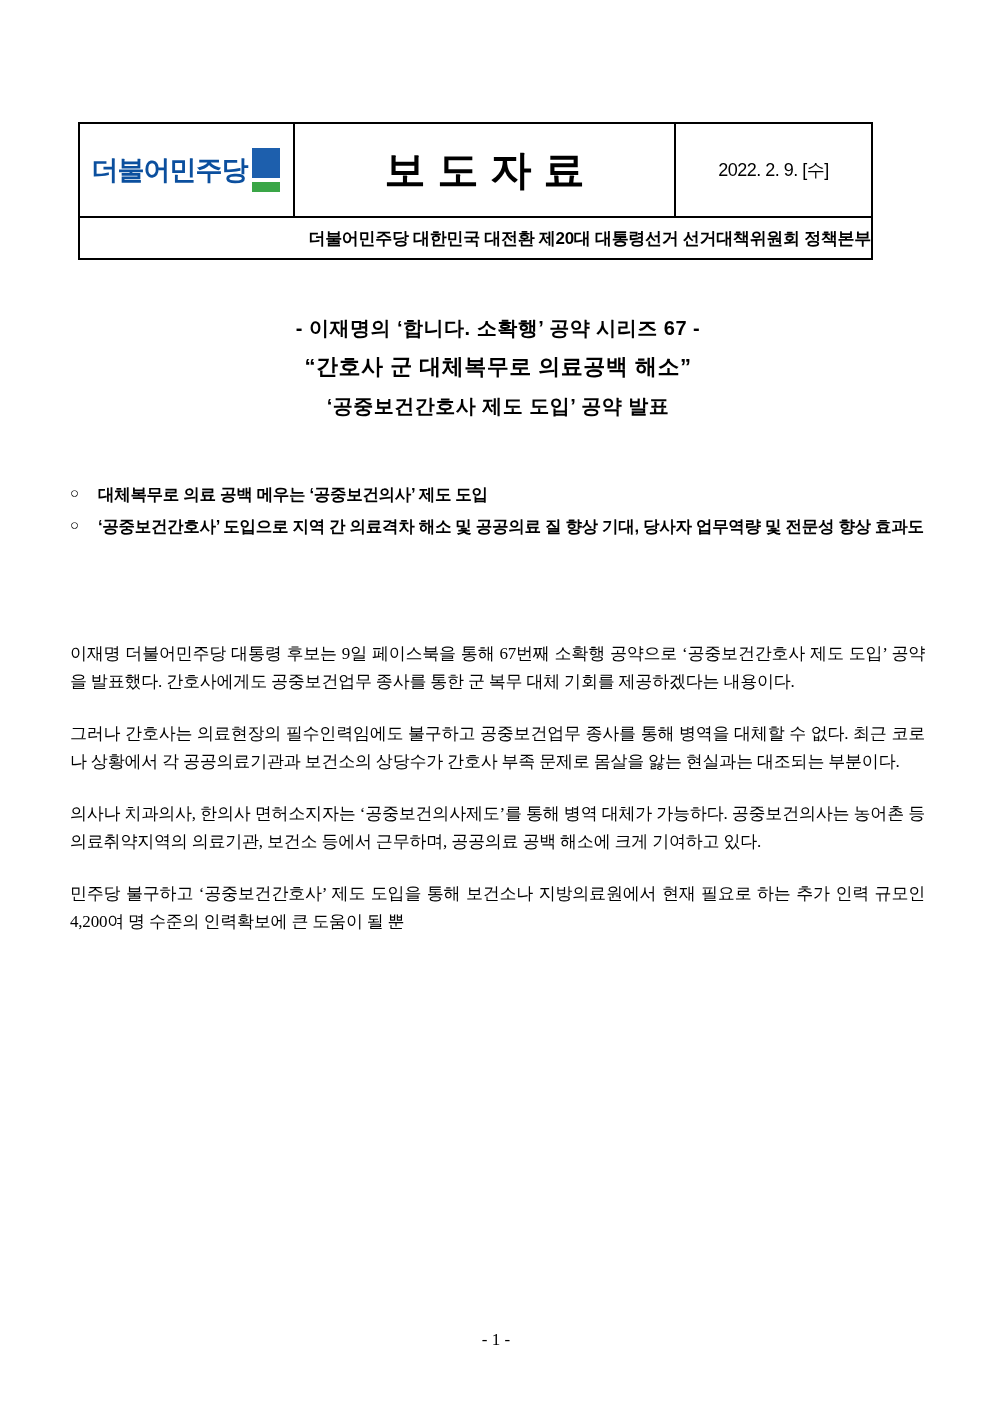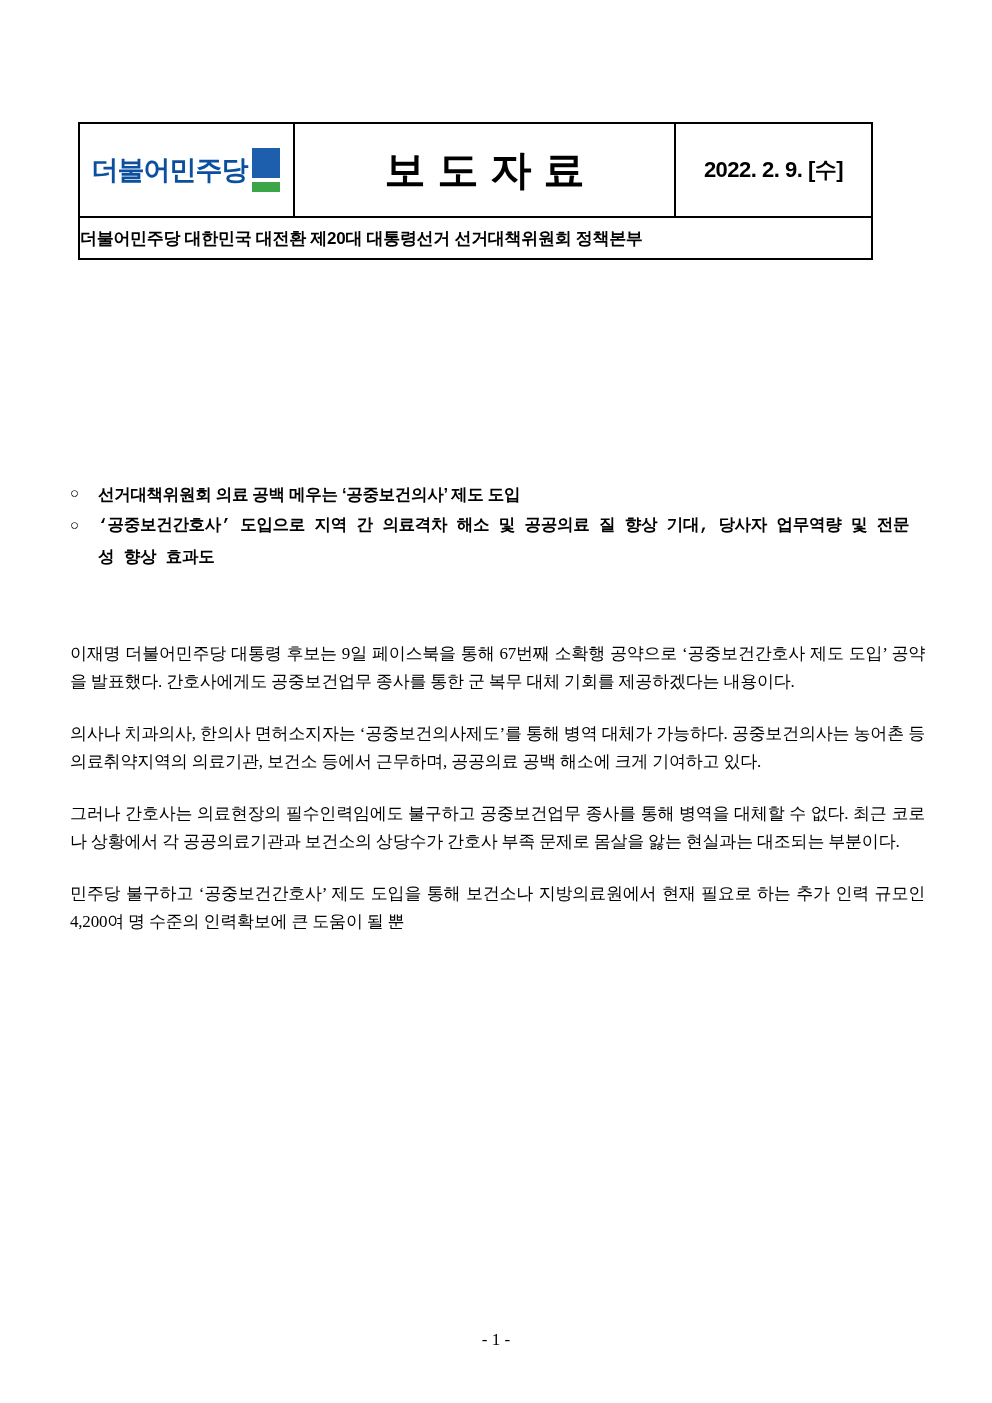--- a/index.html
+++ b/index.html
@@ -94,30 +94,30 @@
   }
   .date-cell {
     width: 195px;
     display: flex;
     align-items: center;
     justify-content: center;
     box-sizing: border-box;
   }
   .date-cell .doc-date {
     font-family: "Liberation Sans", sans-serif;
-    font-size: 22px;
-    font-weight: bold;
+    font-size: 18px;
+    font-weight: normal;
     letter-spacing: -0.5px;
   }
   .header-row-bottom {
     border-top: 2px solid #000;
     height: 40px;
     display: flex;
     align-items: center;
-    justify-content: flex-start;
+    justify-content: flex-end;
   }
   .header-row-bottom .org {
     font-family: "Liberation Sans", sans-serif;
     font-size: 17px;
     font-weight: bold;
     letter-spacing: -0.3px;
   }
 
   
   .headline {
@@ -158,21 +158,20 @@
     flex: 0 0 28px;
     font-size: 15px;
     line-height: 1.95;
   }
   .bullet .text {
     flex: 1;
     text-indent: 0;
   }
   .bullet.wrap .text {
     padding-left: 0;
-    font-family: Liberation Mono, monospace;
   }
 
   
   .body {
     position: absolute;
     left: 70px;
     top: 640px;
     width: 855px;
   }
   .body p {
@@ -217,34 +216,39 @@
       </div>
       <div class="date-cell">
         <span class="doc-date">2022. 2. 9. [수]</span>
       </div>
     </div>
     <div class="header-row-bottom">
       <span class="org">더불어민주당 대한민국 대전환 제20대 대통령선거 선거대책위원회 정책본부</span>
     </div>
   </div>
 
+  <div class="headline">
+    <div class="line l1">- 이재명의 ‘합니다. 소확행’ 공약 시리즈 67 -</div>
+    <div class="line l2">“간호사 군 대체복무로 의료공백 해소”</div>
+    <div class="line l3">‘공중보건간호사 제도 도입’ 공약 발표</div>
+  </div>
 
   <div class="bullets">
     <div class="bullet">
       <span class="mark">○</span>
-      <span class="text">선거대책위원회 의료 공백 메우는 ‘공중보건의사’ 제도 도입</span>
+      <span class="text">대체복무로 의료 공백 메우는 ‘공중보건의사’ 제도 도입</span>
     </div>
     <div class="bullet wrap">
       <span class="mark">○</span>
       <span class="text">‘공중보건간호사’ 도입으로 지역 간 의료격차 해소 및 공공의료 질 향상 기대, 당사자 업무역량 및 전문성 향상 효과도</span>
     </div>
   </div>
 
   <div class="body">
     <p>이재명 더불어민주당 대통령 후보는 9일 페이스북을 통해 67번째 소확행 공약으로 ‘공중보건간호사 제도 도입’ 공약을 발표했다. 간호사에게도 공중보건업무 종사를 통한 군 복무 대체 기회를 제공하겠다는 내용이다.</p>
+    <p>그러나 간호사는 의료현장의 필수인력임에도 불구하고 공중보건업무 종사를 통해 병역을 대체할 수 없다. 최근 코로나 상황에서 각 공공의료기관과 보건소의 상당수가 간호사 부족 문제로 몸살을 앓는 현실과는 대조되는 부분이다.</p>
     <p>의사나 치과의사, 한의사 면허소지자는 ‘공중보건의사제도’를 통해 병역 대체가 가능하다. 공중보건의사는 농어촌 등 의료취약지역의 의료기관, 보건소 등에서 근무하며, 공공의료 공백 해소에 크게 기여하고 있다.</p>
-    <p>그러나 간호사는 의료현장의 필수인력임에도 불구하고 공중보건업무 종사를 통해 병역을 대체할 수 없다. 최근 코로나 상황에서 각 공공의료기관과 보건소의 상당수가 간호사 부족 문제로 몸살을 앓는 현실과는 대조되는 부분이다.</p>
     <p>민주당 불구하고 ‘공중보건간호사’ 제도 도입을 통해 보건소나 지방의료원에서 현재 필요로 하는 추가 인력 규모인 4,200여 명 수준의 인력확보에 큰 도움이 될 뿐</p>
   </div>
 
   <div class="footer">- 1 -</div>
 
 </div>
 
 </body></html>

